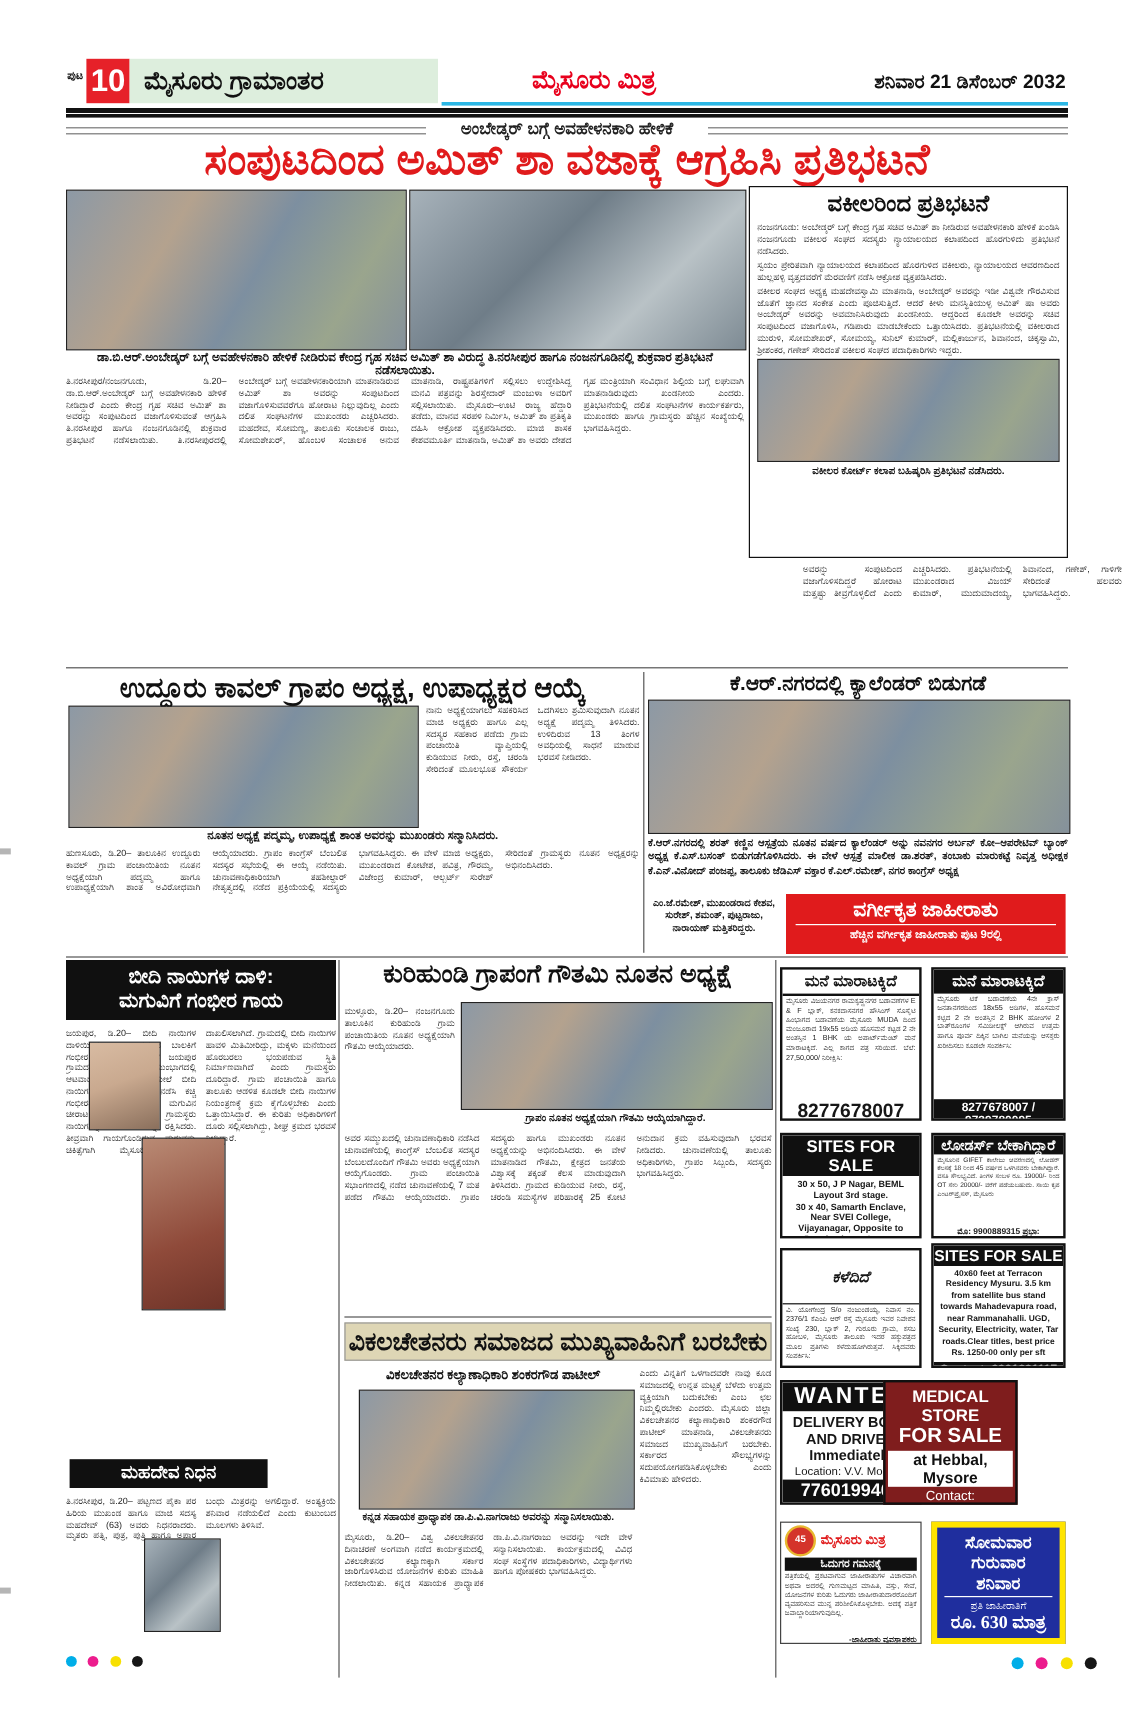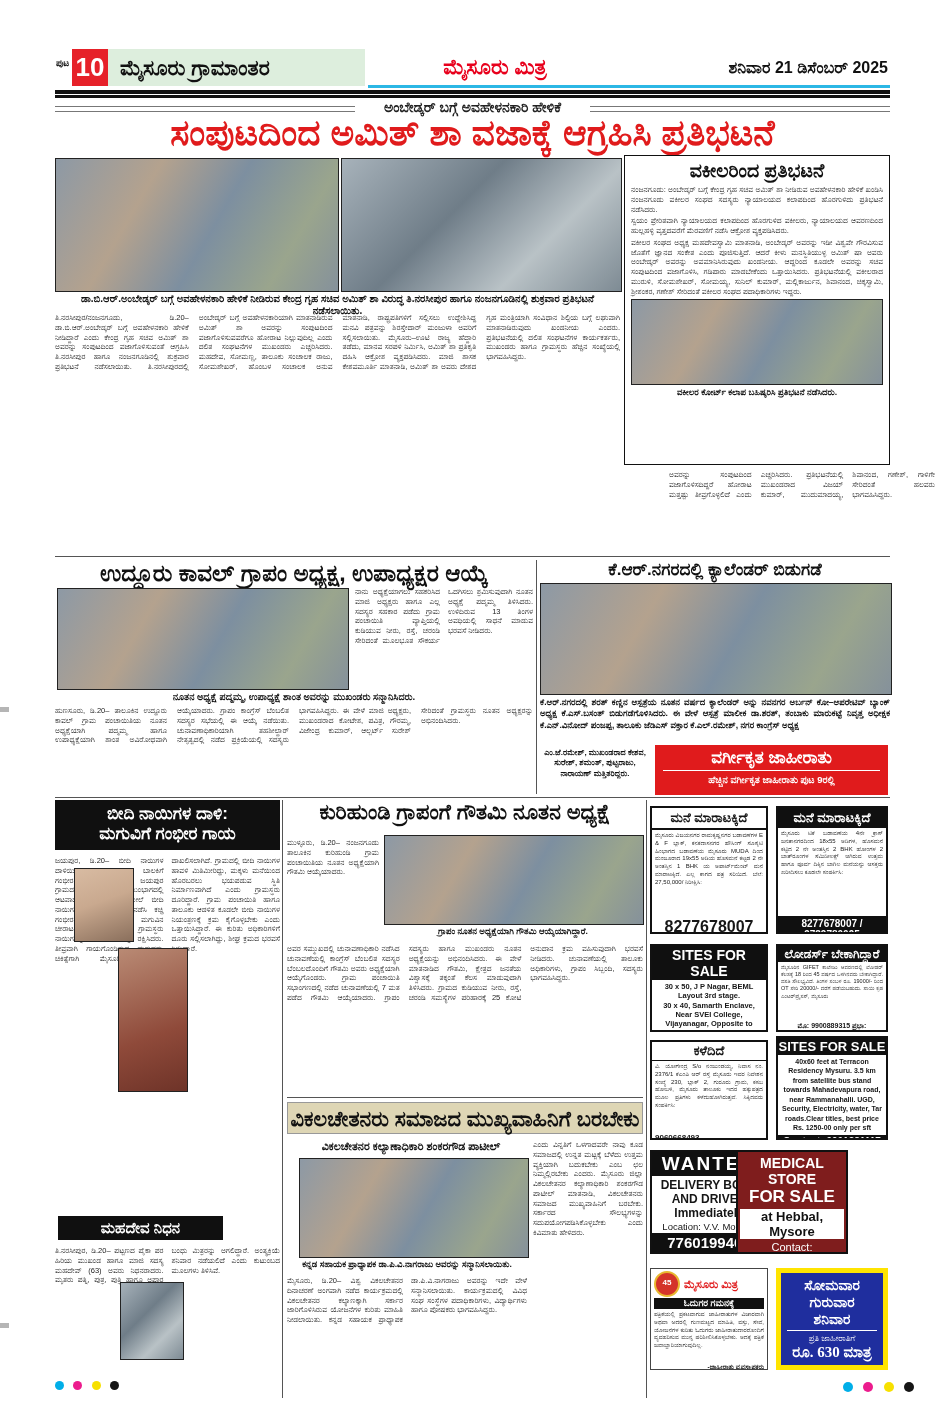--- a/index.html
+++ b/index.html
@@ -33,21 +33,21 @@
 
   <div class="abs" style="left:56px;top:58px;font-size:9px;font-weight:bold;">ಪುಟ</div>
   <div class="abs" style="left:72px;top:49px;width:36px;height:37px;background:#e62129;color:#fff;
        font-size:26px;font-weight:bold;text-align:center;line-height:37px;">10</div>
   <div class="abs" style="left:108px;top:49px;width:257px;height:37px;background:#ddeedd;color:#111;
        font-size:21px;font-weight:bold;line-height:37px;padding-left:12px;box-sizing:border-box;">ಮೈಸೂರು ಗ್ರಾಮಾಂತರ</div>
   <div class="abs center" style="left:385px;top:55px;width:220px;color:#e8001c;
        font-size:21px;font-weight:bold;">ಮೈಸೂರು ಮಿತ್ರ</div>
   <div class="abs" style="left:368px;top:85px;width:522px;height:3px;background:#2bb7e5;"></div>
   <div class="abs" style="left:650px;top:59px;width:238px;text-align:right;
-       font-size:16px;font-weight:bold;color:#111;">ಶನಿವಾರ 21 ಡಿಸೆಂಬರ್ 2025</div>
+       font-size:16px;font-weight:bold;color:#111;">ಶನಿವಾರ 21 ಡಿಸೆಂಬರ್ 2032</div>
 
   <div class="abs" style="left:55px;top:90px;width:835px;height:8px;
        background:linear-gradient(#111 0 55%,#fff 55% 65%,#111 65% 100%);"></div>
 
   <div class="abs" style="left:55px;top:106px;width:300px;height:4px;border-top:1px solid #777;border-bottom:1px solid #777;"></div>
   <div class="abs center" style="left:355px;top:99px;width:235px;font-size:14px;font-weight:bold;color:#222;">ಅಂಬೇಡ್ಕರ್ ಬಗ್ಗೆ ಅವಹೇಳನಕಾರಿ ಹೇಳಿಕೆ</div>
   <div class="abs" style="left:590px;top:106px;width:300px;height:4px;border-top:1px solid #777;border-bottom:1px solid #777;"></div>
 
   <div class="abs center" style="left:55px;top:112px;width:835px;font-size:36px;font-weight:bold;color:#e01b1c;">ಸಂಪುಟದಿಂದ ಅಮಿತ್ ಶಾ ವಜಾಕ್ಕೆ ಆಗ್ರಹಿಸಿ ಪ್ರತಿಭಟನೆ</div>
 
@@ -143,21 +143,21 @@
 
   </div>
 
   <div class="abs adbox" style="left:776px;top:944px;width:112px;height:88px;">
     <div class="adtitle-bar" style="font-size:12px;padding:1px 0;">ಲೋಡರ್ಸ್ ಬೇಕಾಗಿದ್ದಾರೆ</div>
     <div class="tiny just" style="padding:2px 3px;height:56px;overflow:hidden;font-size:5.5px;">ಮೈಸೂರಿನ GIFET ಕಾಲೇಜು ಆವರಣದಲ್ಲಿ ಲೋಡರ್ ಕೆಲಸಕ್ಕೆ 18 ರಿಂದ 45 ವರ್ಷದ ಒಳಗಿನವರು ಬೇಕಾಗಿದ್ದಾರೆ. ವಸತಿ ಸೌಲಭ್ಯವಿದೆ. ತಿಂಗಳ ಸಂಬಳ ರೂ. 19000/- ರಿಂದ OT ಸೇರಿ 20000/- ವರೆಗೆ ಪಡೆಯಬಹುದು. ಸಾಯಿ ಕೃಪ ಎಂಟರ್‌ಪ್ರೈಸಸ್, ಮೈಸೂರು</div>
     <div class="center bold" style="font-size:7px;">ಮೊ: 9900889315  ಪ್ರಭಾ: 8971460235</div>
   </div>
 
   <div class="abs adbox" style="left:650px;top:1040px;width:118px;height:100px;">
-    <div class="center bold" style="font-size:13px;border-bottom:1px solid #111;padding:1px 0;">ಕಳೆದಿದೆ</div>
+    <div class="center bold" style="font-size:13px;border-bottom:1px solid #111;padding:14px 0;font-style:italic;">ಕಳೆದಿದೆ</div>
     <div class="tiny just" style="padding:2px 3px;height:68px;overflow:hidden;">ವಿ. ಯೋಗೇಂದ್ರ S/o ನಂಜುಂಡಯ್ಯ, ನಿವಾಸ ನಂ. 2376/1 ಕೆಎಂಪಿ ಆರ್ ರಸ್ತೆ ಮೈಸೂರು ಇವರ ನಿವೇಶನ ಸಂಖ್ಯೆ 230, ಬ್ಲಾಕ್ 2, ಗುರೂರು ಗ್ರಾಮ, ಕಸಬ ಹೋಬಳಿ, ಮೈಸೂರು ತಾಲೂಕು ಇದರ ಹಕ್ಕುಪತ್ರದ ಮೂಲ ಪ್ರತಿಗಳು ಕಳೆದುಹೋಗಿರುತ್ತವೆ. ಸಿಕ್ಕಿದವರು ಸಂಪರ್ಕಿಸಿ:</div>
     <div class="bold" style="font-size:8px;padding:0 3px;">9060668493</div>
   </div>
 
   <div class="abs adbox" style="left:776px;top:1036px;width:112px;height:104px;">
     <div class="adtitle-bar" style="font-size:13px;padding:1px 0;">SITES FOR SALE</div>
     <div class="center bold" style="font-size:7px;padding:2px 2px;line-height:1.35;">40x60 feet at Terracon Residency Mysuru. 3.5 km from satellite bus stand towards Mahadevapura road, near Rammanahalli. UGD, Security, Electricity, water, Tar roads.Clear titles, best price Rs. 1250-00 only per sft</div>
     <div class="adtitle-bar" style="font-size:10px;padding:1px 0;">Contact: 9901231117</div>
   </div>
 

